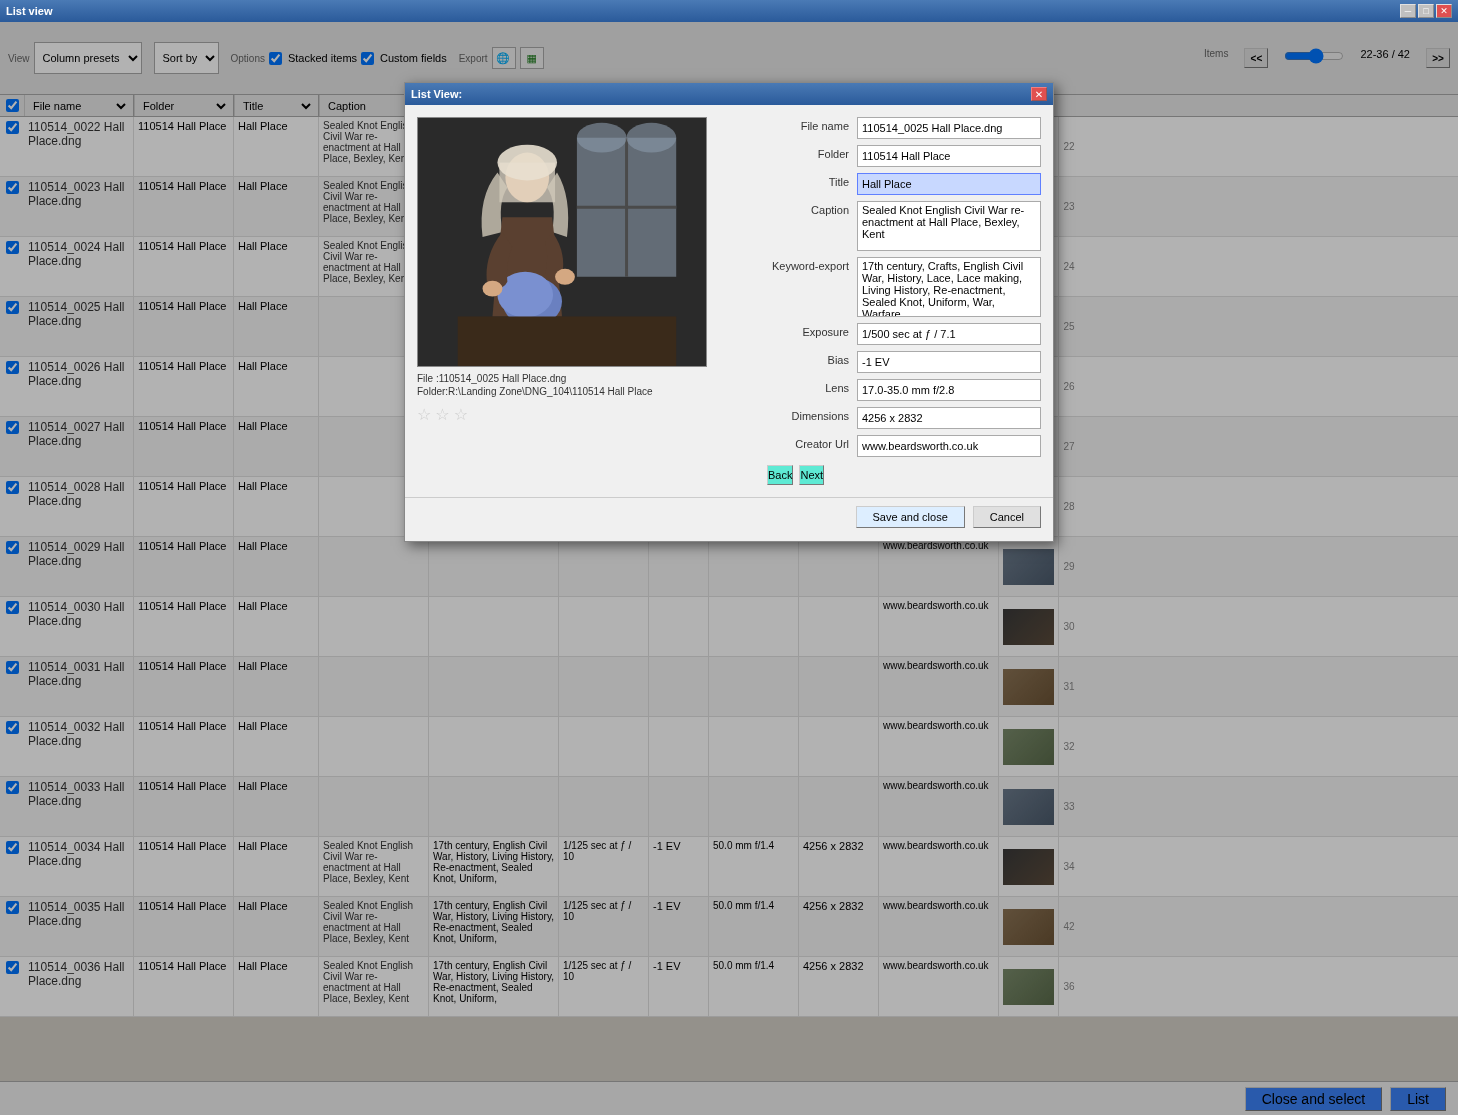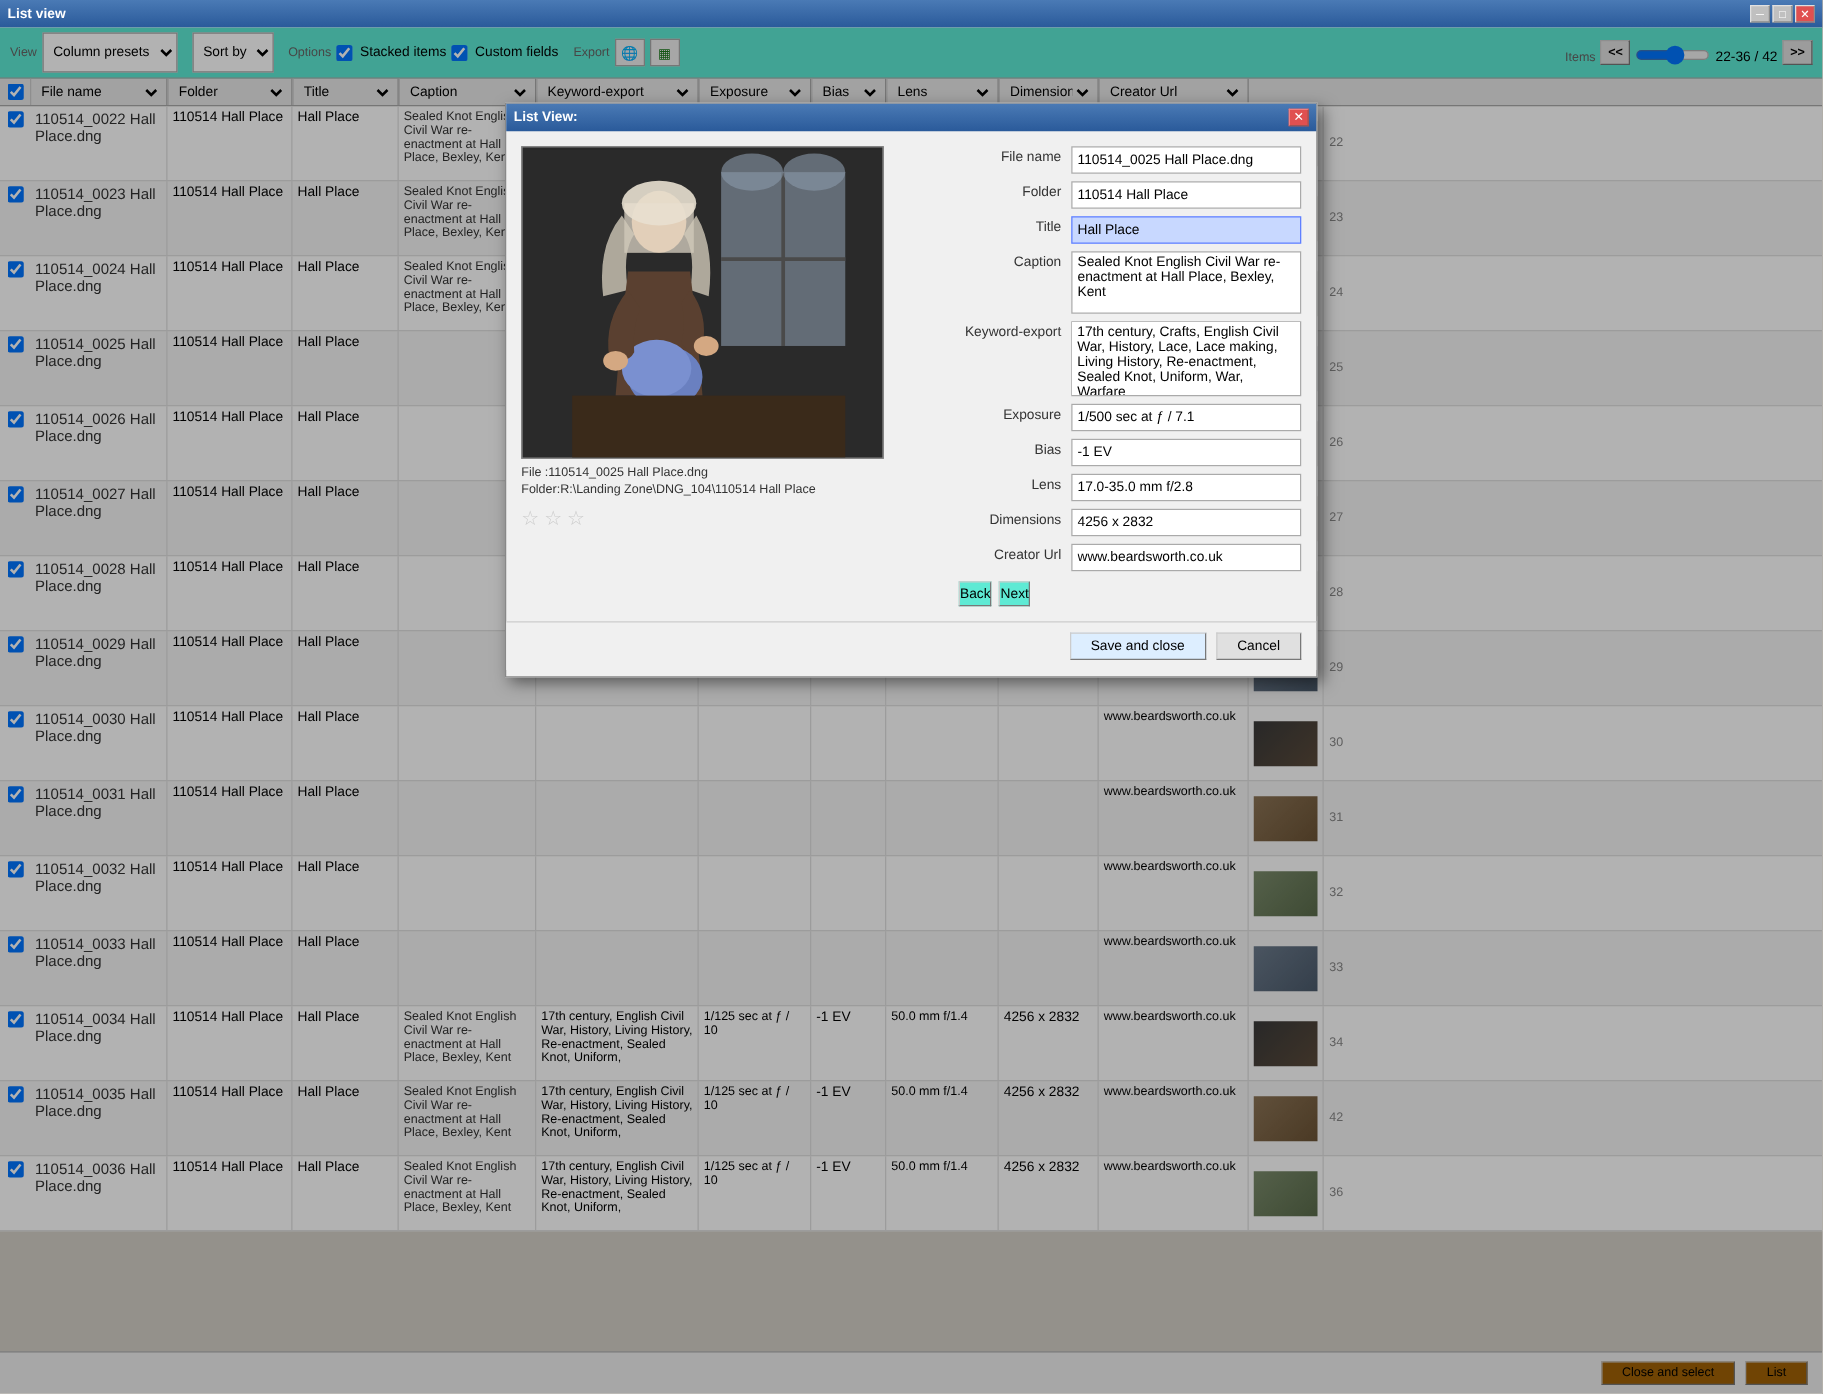--- a/index.html
+++ b/index.html
@@ -16,38 +16,38 @@
     }
     .title-bar-title { font-size: 11px; font-weight: bold; }
     .title-bar-controls { display: flex; gap: 2px; }
     .title-bar-btn {
       width: 16px; height: 14px; background: #c0c0c0; border: 1px outset #e0e0e0;
       display: flex; align-items: center; justify-content: center; cursor: pointer; font-size: 9px;
     }
     .title-bar-btn.close { background: #e05050; color: white; }
 
     .toolbar {
-      background: #5eead4;
+      background: #e5e5e5;
       border-bottom: 1px solid #aaa;
-      padding: 4px 8px;
+      padding: 20px 8px;
       display: flex;
       align-items: center;
       gap: 12px;
     }
     .toolbar-section { display: flex; align-items: center; gap: 4px; }
     .toolbar-label { color: #666; font-size: 10px; }
     .toolbar-select {
       height: 32px; border: 1px solid #aaa; background: white; padding: 1px 4px; font-size: 11px; cursor: pointer;
     }
     .toolbar-checkbox { margin-right: 2px; }
     .toolbar-icon-btn {
       width: 24px; height: 22px; border: 1px solid #aaa; background: #f0f0f0;
       display: flex; align-items: center; justify-content: center; cursor: pointer;
     }
-    .items-section { margin-left: auto; display: flex; align-items: flex-end; gap: 4px; }
+    .items-section { margin-left: auto; display: flex; align-items: flex-start; gap: 16px; }
     .nav-btn {
       width: 24px; height: 20px; background: #e0e0e0; border: 1px outset #ccc;
       display: flex; align-items: center; justify-content: center; cursor: pointer; font-size: 10px; font-weight: bold;
     }
     .items-range { font-size: 11px; }
     .items-slider { width: 60px; }
 
     .col-headers {
       display: flex;
       background: #e8e8e8;
@@ -184,21 +184,21 @@
       background: #f0f0f0;
       border-top: 1px solid #aaa;
       padding: 6px 12px;
       display: flex;
       justify-content: flex-end;
       gap: 8px;
       height: 34px;
       align-items: center;
     }
     .bottom-btn {
-      padding: 3px 16px; background: #a16207; border: 1px outset #ccc; cursor: pointer; font-size: 10px;
+      padding: 3px 16px; background: #3b82f6; border: 1px outset #ccc; cursor: pointer; font-size: 14px;
     }
 
     .main-container { position: relative; height: calc(1115px - 22px); overflow: hidden; }
     
     .thumb-1 { background: linear-gradient(135deg, #8b7355 0%, #6b5335 100%); }
     .thumb-2 { background: linear-gradient(135deg, #7a8b6b 0%, #5a6b4b 100%); }
     .thumb-3 { background: linear-gradient(135deg, #6b7a8b 0%, #4b5a6b 100%); }
     .thumb-dark { background: linear-gradient(135deg, #3a3a3a 0%, #5a4a3a 100%); }
   </style>
 </head>

